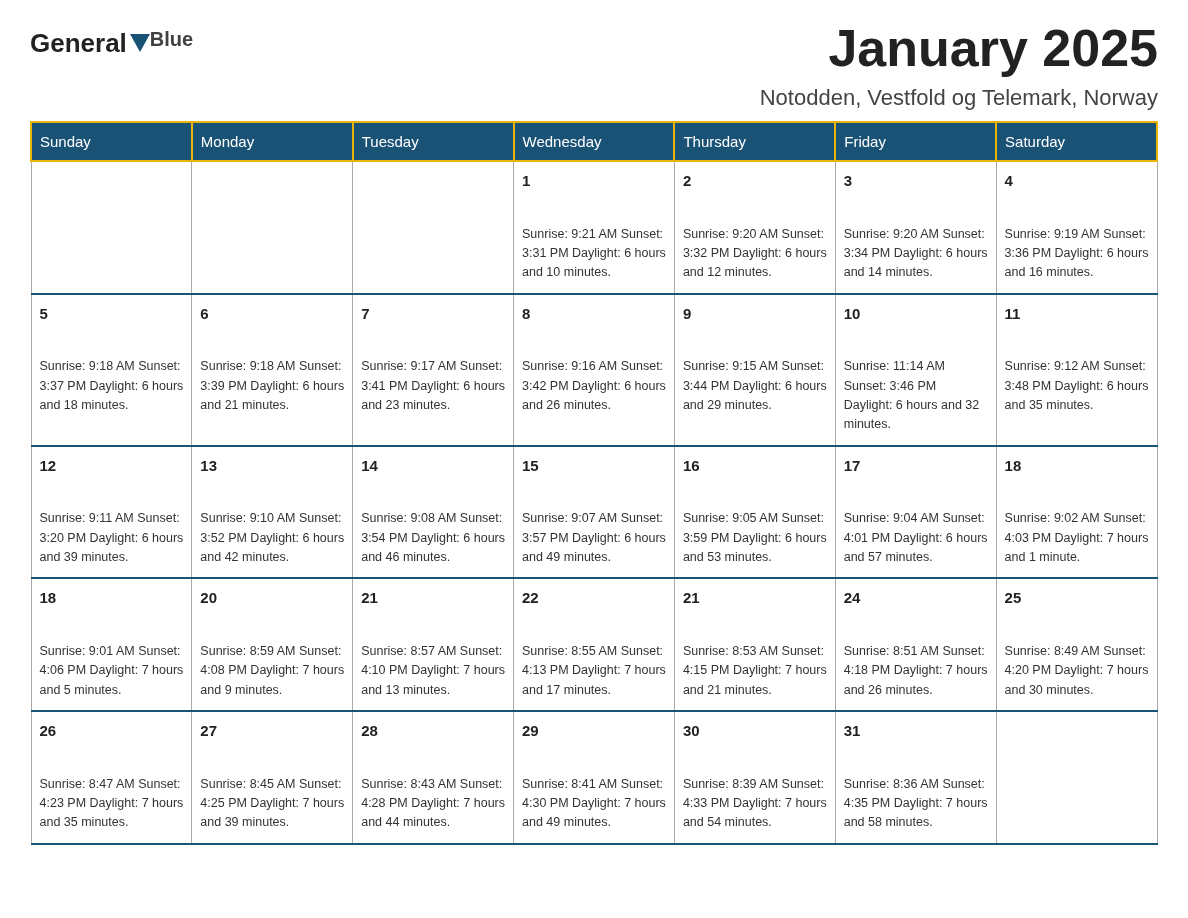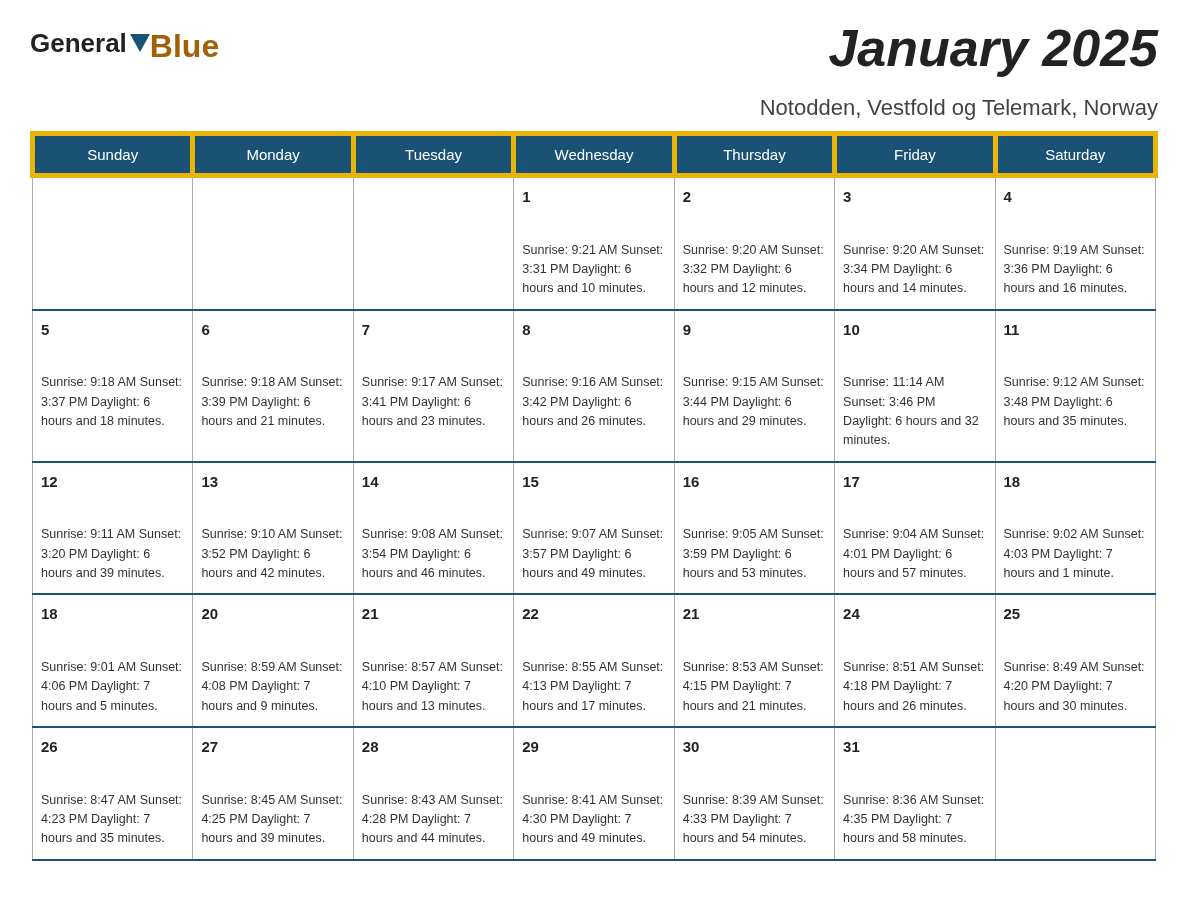--- a/index.html
+++ b/index.html
@@ -33,53 +33,52 @@
       width: 0;
       height: 0;
       border-left: 10px solid transparent;
       border-right: 10px solid transparent;
       border-top: 18px solid #1a5276;
       display: inline-block;
       margin-left: 3px;
       margin-bottom: 2px;
     }
     .logo-blue {
-      font-size: 32px;
+      font-size: 20px;
       font-weight: bold;
-      color: #a16207;
+      color: #404040;
     }
     .title-block {
       text-align: right;
     }
     .title-block h1 {
       font-size: 52px;
       font-weight: bold;
       color: #222;
       line-height: 1.1;
-      font-style: italic;
     }
     .title-block h2 {
       font-size: 22px;
       font-weight: normal;
       color: #444;
-      margin-top: 18px;
+      margin-top: 8px;
     }
     .calendar {
       width: 100%;
       border-collapse: collapse;
       margin-top: 10px;
     }
     .calendar thead tr th {
       background-color: #1a5276;
       color: #fff;
       padding: 10px 8px;
       font-size: 15px;
       font-weight: normal;
-      text-align: center;
-      border: 5px solid #eab308;
+      text-align: left;
+      border: 2px solid #eab308;
     }
     .calendar tbody tr td {
       vertical-align: top;
       padding: 8px 8px 10px 8px;
       border: 1px solid #aaa;
       width: calc(100% / 7);
       font-size: 13px;
       line-height: 1.5;
       min-height: 90px;
     }

